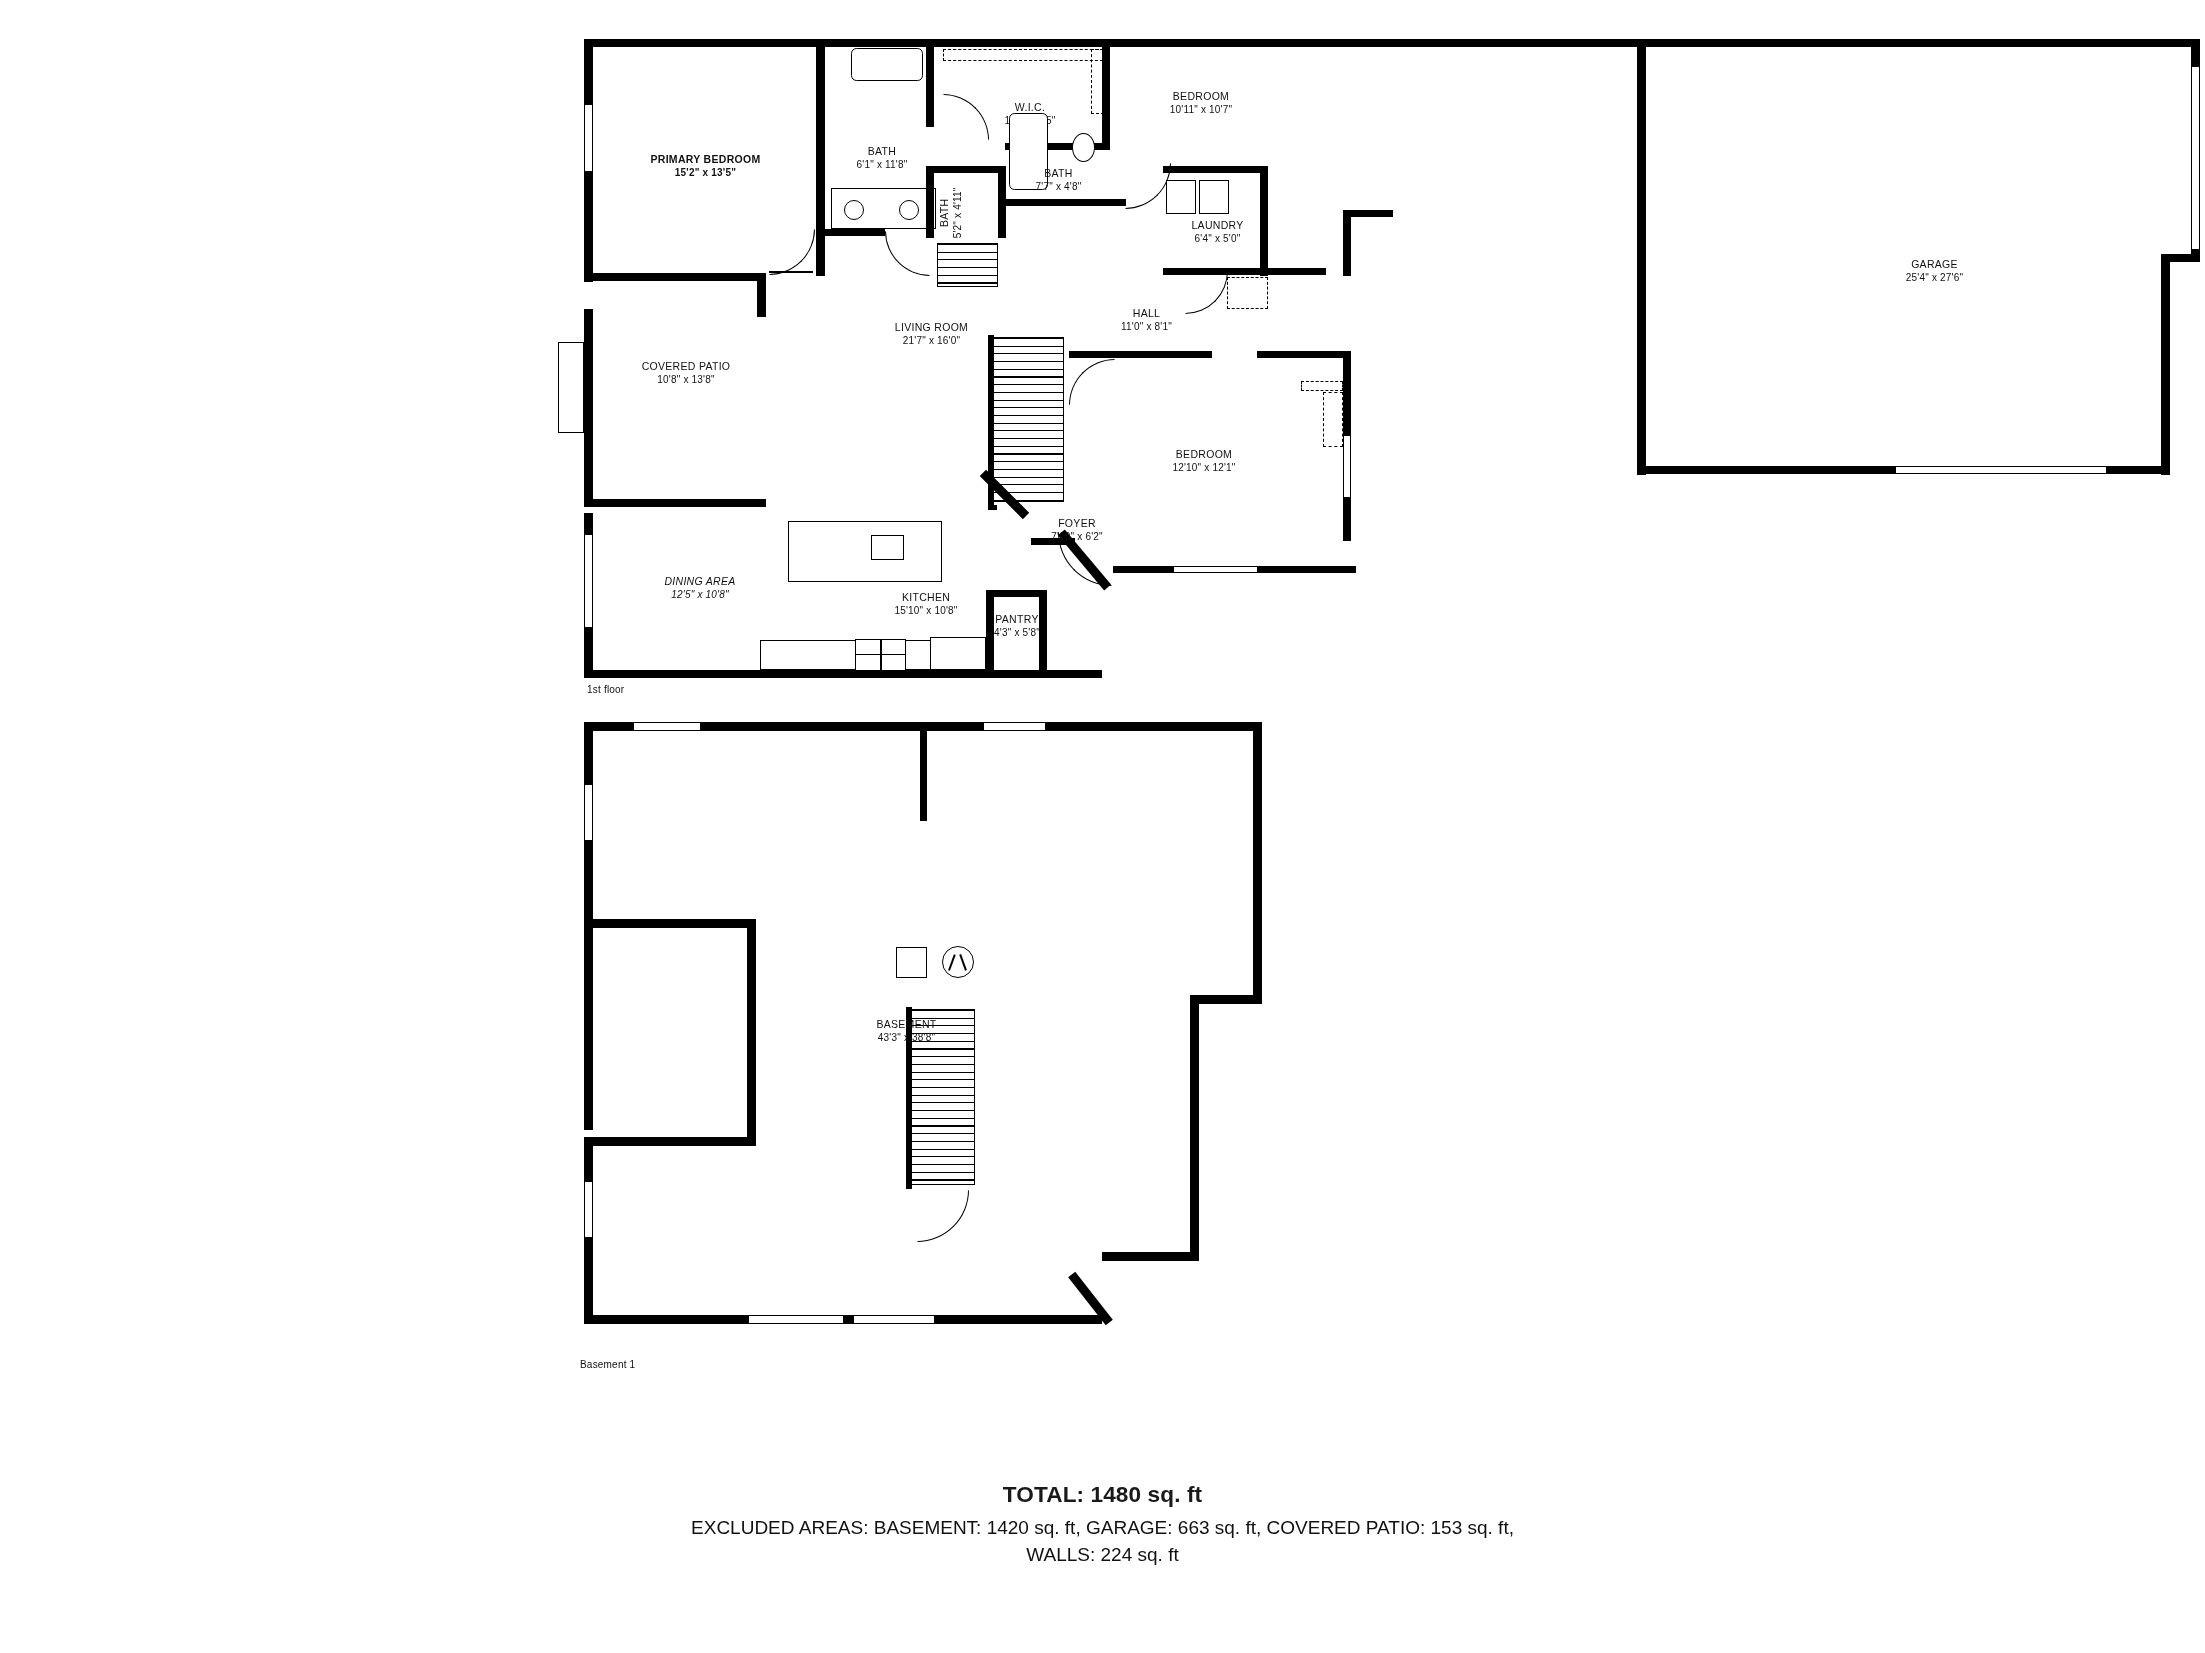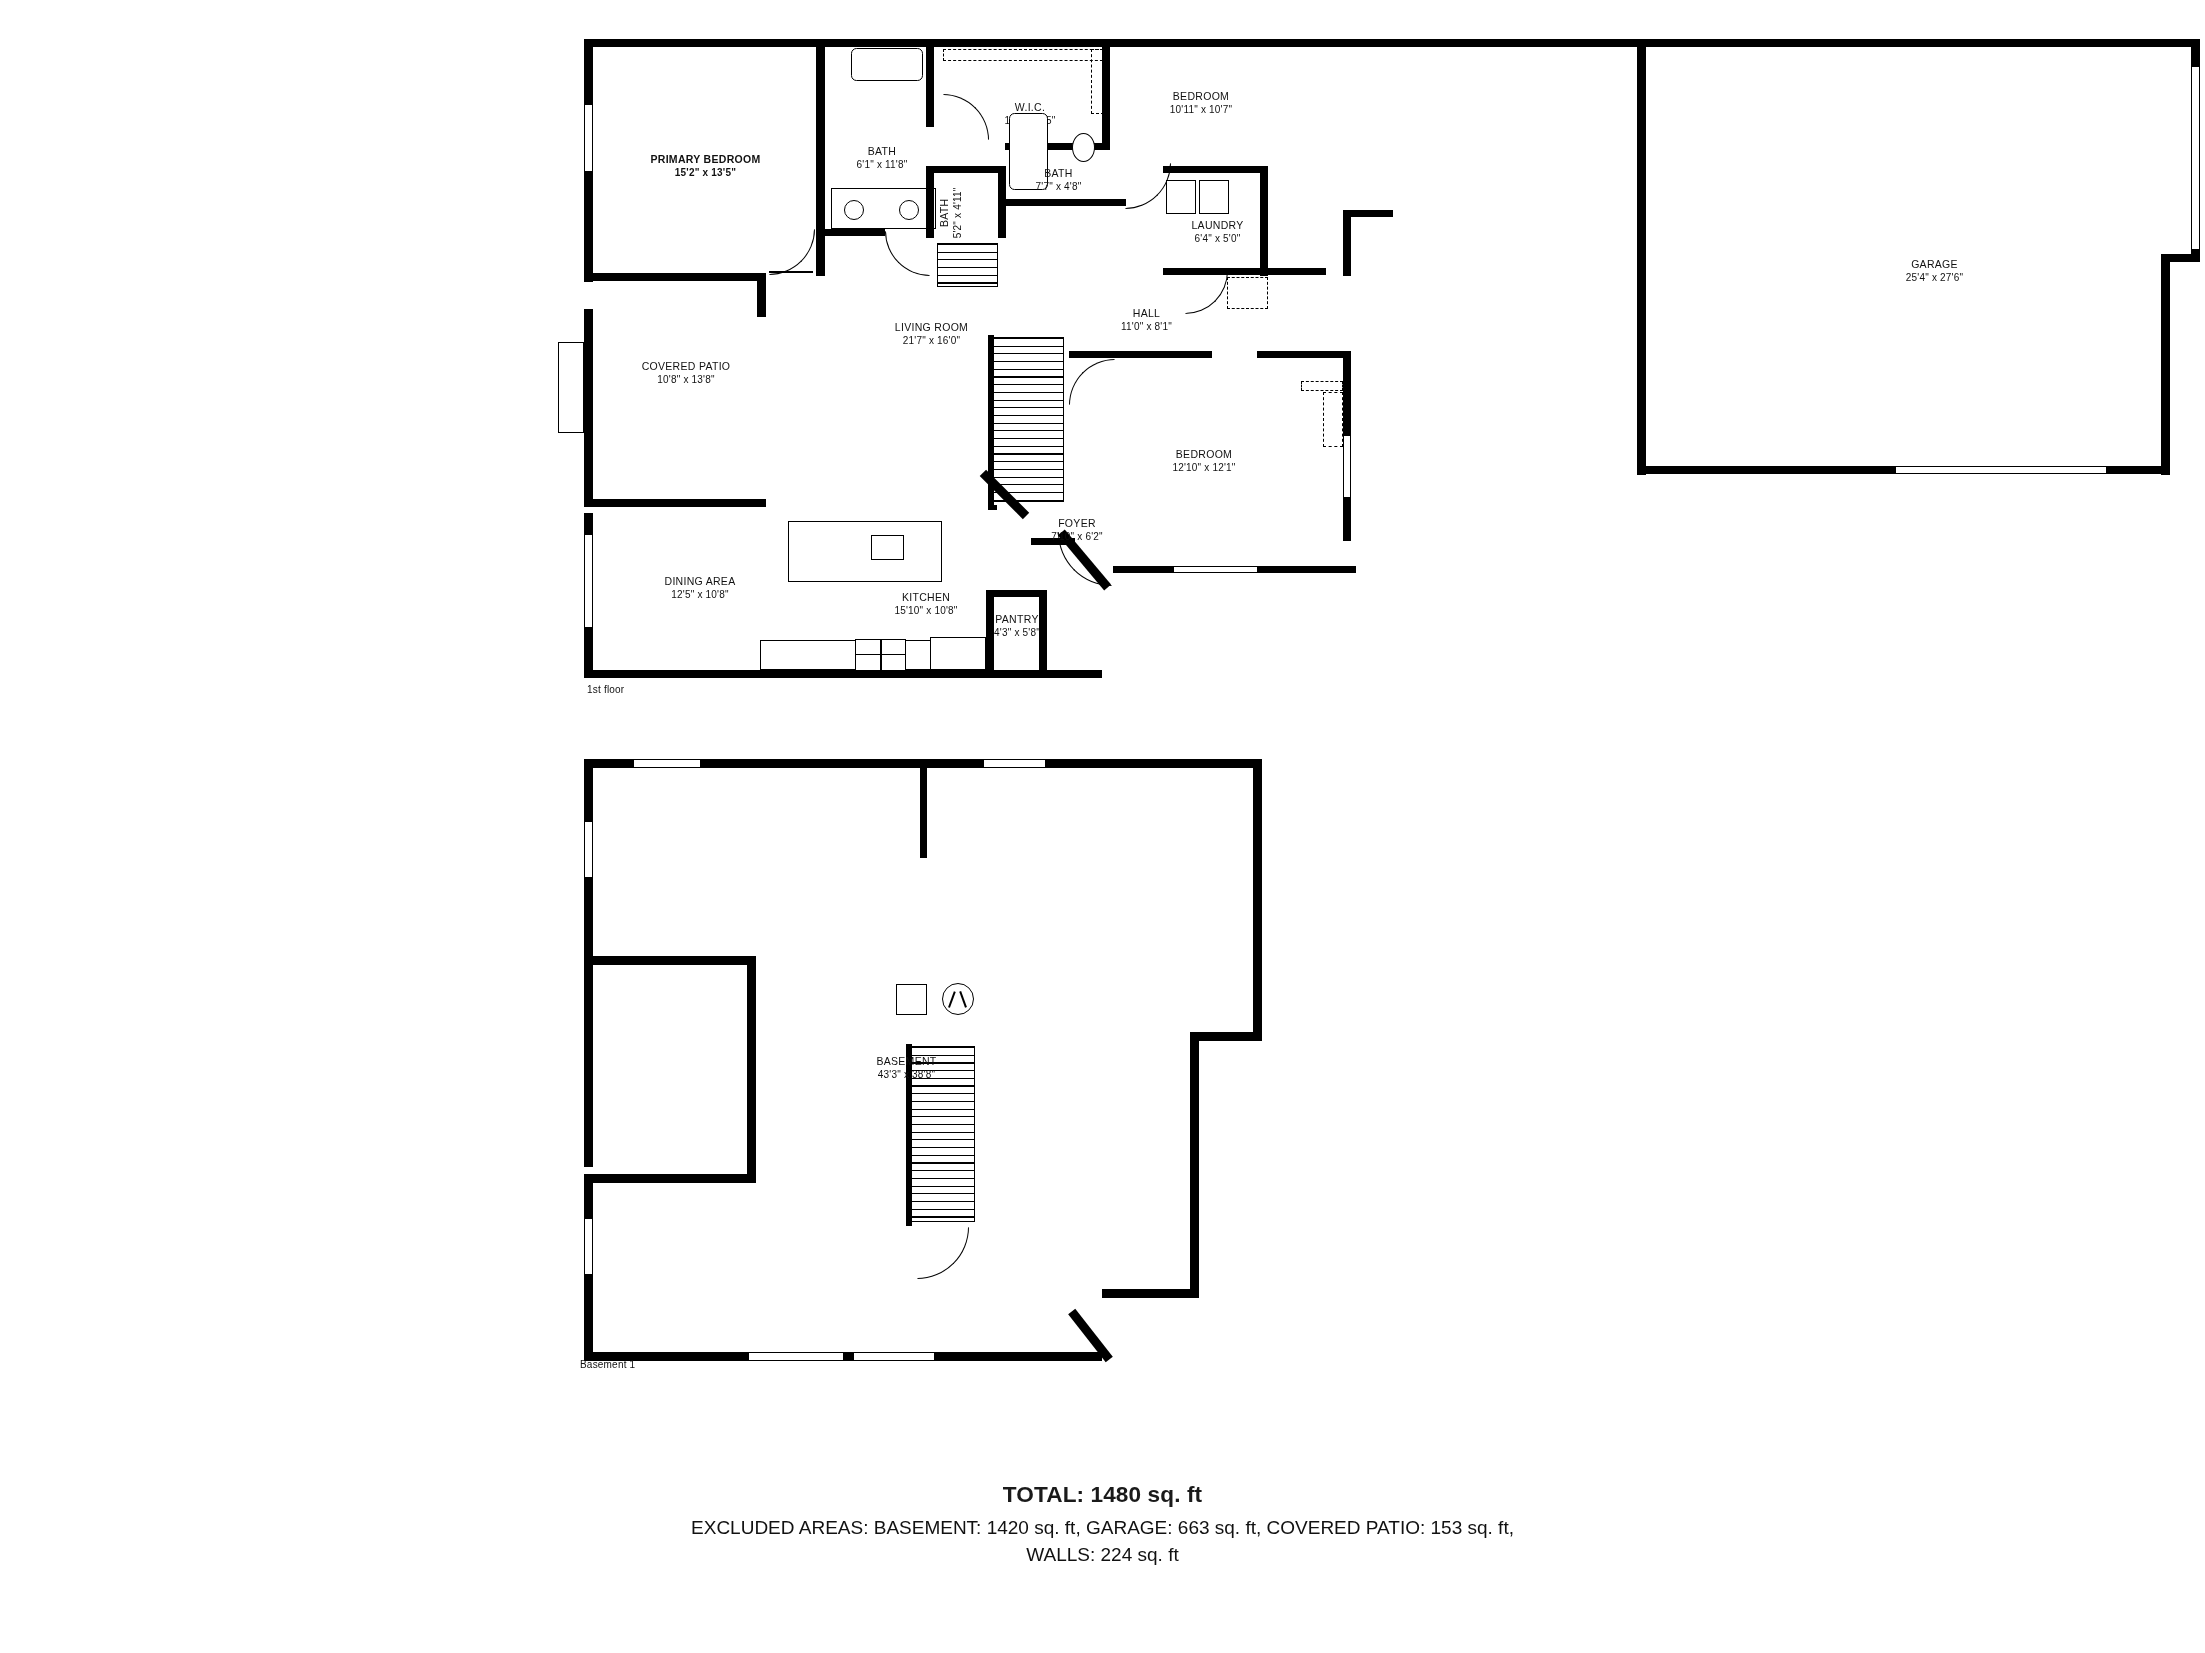--- a/index.html
+++ b/index.html
@@ -302,34 +302,34 @@
     <div class="room-label" style="left:276px; top:562px; width:154px;">
       <span class="nm">KITCHEN</span>
       <span class="dim">15'10" x 10'8"</span>
     </div>
     <div class="fixture thinline" style="left:187px; top:612px; width:226px; height:30px;"></div>
     <div class="fixture thinline" style="left:282px; top:611px; width:51px; height:32px;"></div>
     <div class="thin" style="left:282px; top:626px; width:51px; height:1.7px;"></div>
     <div class="thin" style="left:307px; top:611px; width:1.7px; height:32px;"></div>
     <div class="fixture thinline" style="left:357px; top:609px; width:56px; height:33px;"></div>
 
-    <div class="room-label" style="left:47px; top:546px; width:160px;">
+    <div class="room-label" style="left:47px; top:546px; width:160px;font-style:italic;">
       <span class="nm">DINING AREA</span>
       <span class="dim">12'5" x 10'8"</span>
     </div>
     <div class="window v" style="left:11px; top:538px; width:8.8px; height:61px;"></div>
 
     <div class="wall" style="left:687px; top:240px; width:66px; height:7.7px;"></div>
     <div class="wall" style="left:770px; top:182px; width:7.7px; height:66px;"></div>
     <div class="wall" style="left:770px; top:182px; width:50px; height:7.7px;"></div>
   </div>
 
   <div class="floor-caption" style="left:587px; top:684px;">1st floor</div>
 
-  <div class="plan" style="left:573px; top:748px; width:717px; height:651px;">
+  <div class="plan" style="left:573px; top:711px; width:717px; height:651px;">
 
     <div class="wall" style="left:11px; top:11px; width:678px; height:8.8px;"></div>
     <div class="wall" style="left:11px; top:11px; width:8.8px; height:210px;"></div>
     <div class="wall" style="left:11px; top:212px; width:8.8px; height:207px;"></div>
     <div class="wall" style="left:11px; top:208px; width:171px; height:8.8px;"></div>
     <div class="wall" style="left:174px; top:208px; width:8.8px; height:226px;"></div>
     <div class="wall" style="left:11px; top:426px; width:172px; height:8.8px;"></div>
     <div class="wall" style="left:11px; top:426px; width:8.8px; height:187px;"></div>
     <div class="wall" style="left:11px; top:604px; width:518px; height:8.8px;"></div>
     <div class="wall" style="left:680px; top:11px; width:8.8px; height:281px;"></div>

